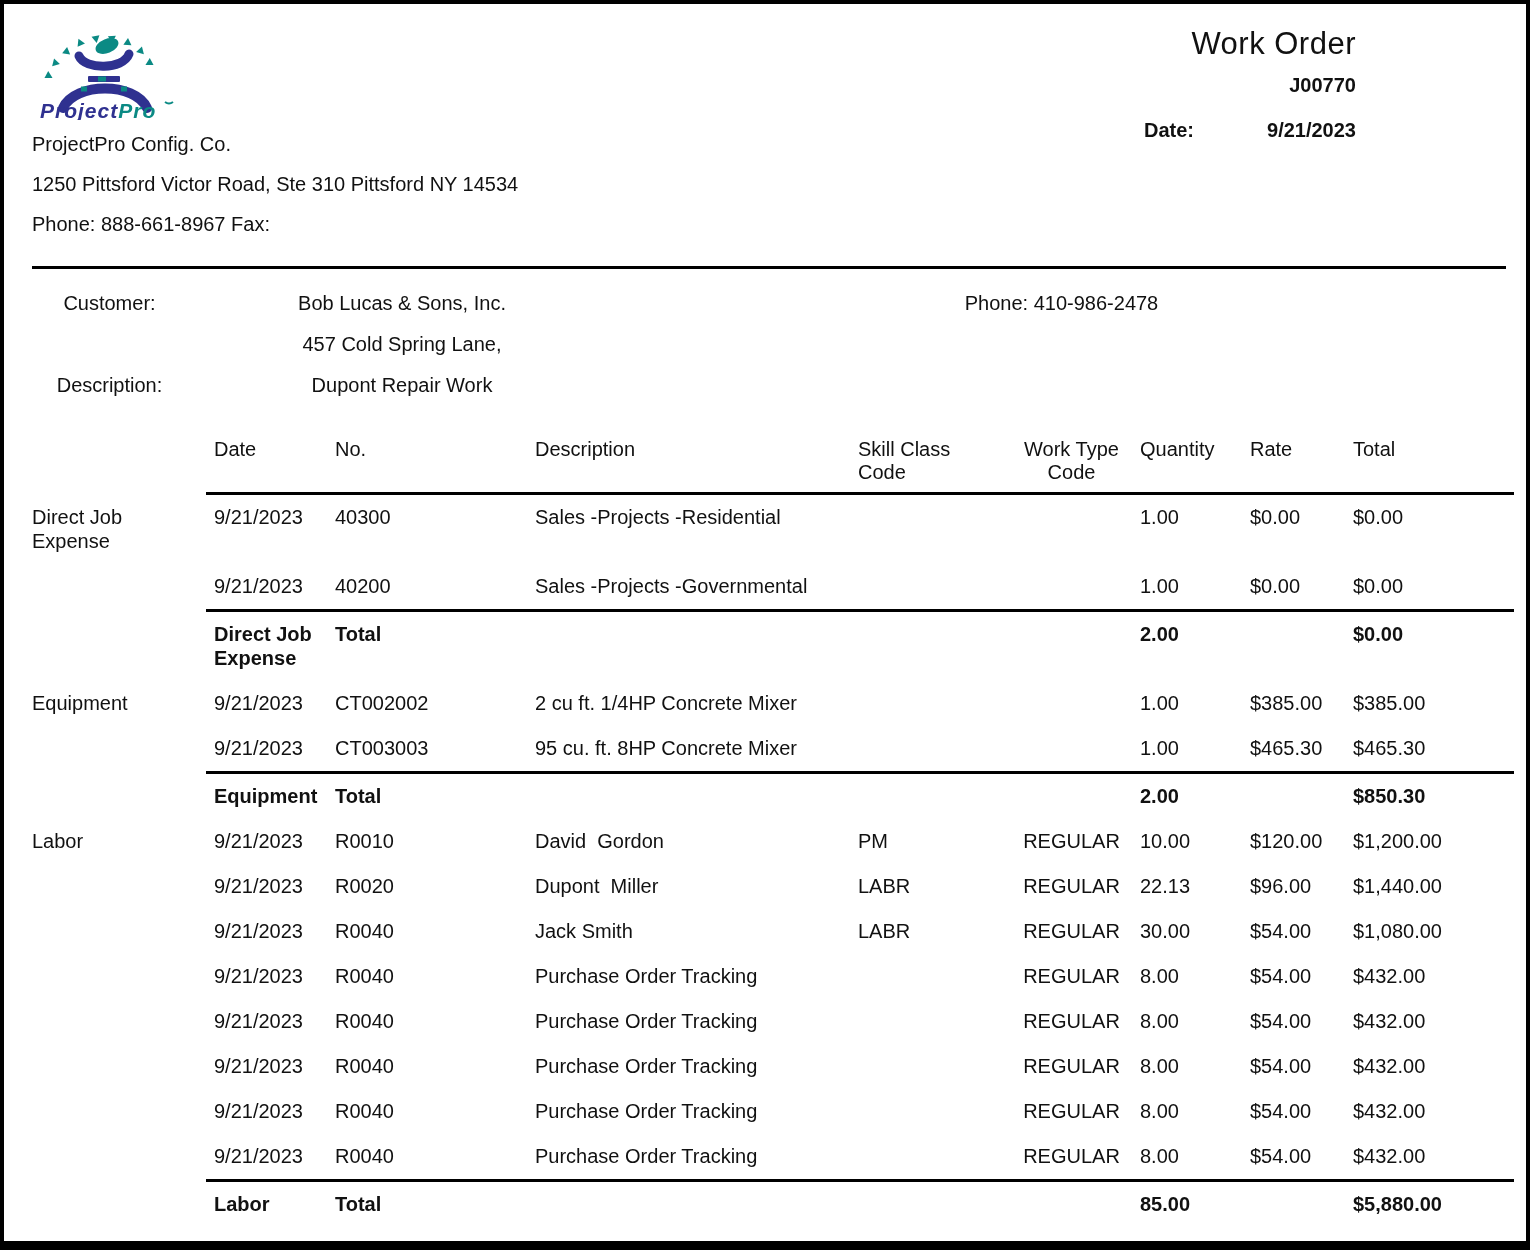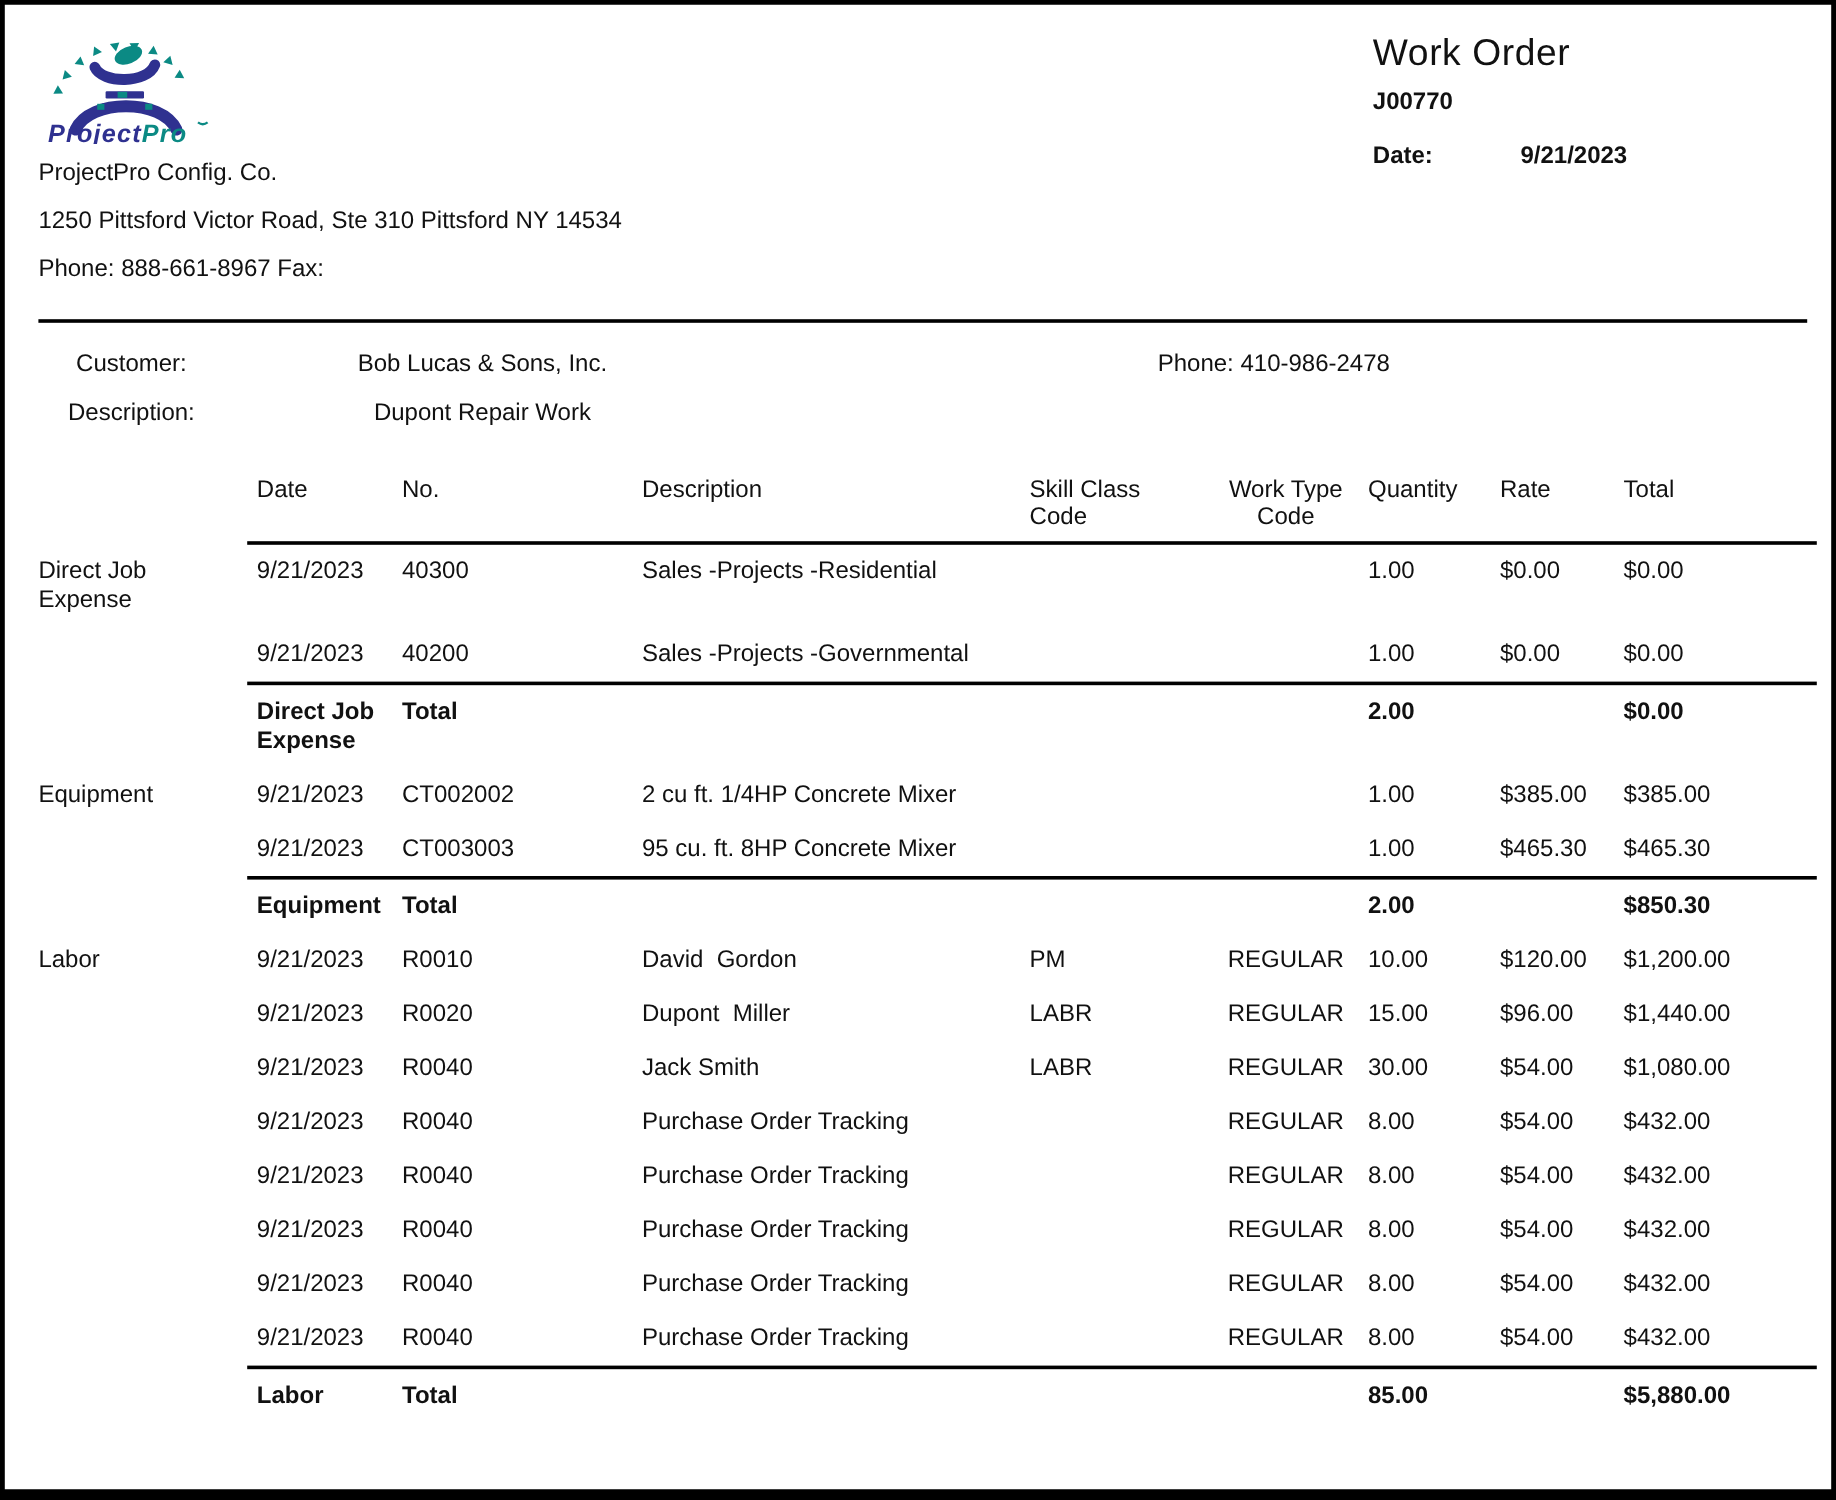--- a/index.html
+++ b/index.html
@@ -13,21 +13,21 @@
     padding:20px 20px 0 28px;
     font-family:"Liberation Sans","DejaVu Sans",sans-serif;
     color:#111;
     font-size:20px;
     overflow:hidden;
   }
   
   .doc-header{display:flex;justify-content:space-between;align-items:flex-start;}
   .company-block{line-height:40px;}
   .logo{display:block;margin-bottom:4px;}
-  .title-block{width:212px;margin-right:150px;margin-top:2px;}
+  .title-block{width:212px;margin-right:150px;text-align:right;margin-top:2px;}
   .wo-title{font-size:31px;font-weight:400;margin-bottom:12px;letter-spacing:.5px;}
   .order-no{font-size:20px;font-weight:700;margin-bottom:22px;}
   .date-row{display:flex;justify-content:space-between;font-weight:700;}
   
   .divider{border-top:3px solid #000;margin-top:22px;}
   
   .cust{display:grid;grid-template-columns:155px 430px auto;margin-top:14px;line-height:41px;text-align:center;}
   .cust .lbl{grid-column:1;}
   .cust .v1{grid-column:2;}
   .cust .v2{grid-column:3;}
@@ -101,20 +101,21 @@
     </div>
   </div>
 
   <div class="divider"></div>
 
   <div class="cust">
     <div class="lbl">Customer:</div>
     <div class="v1">Bob Lucas &amp; Sons, Inc.</div>
     <div class="v2">Phone: 410-986-2478</div>
     <div class="lbl"></div>
+    <div class="v1">457 Cold Spring Lane,</div>
     <div class="v2"></div>
     <div class="lbl"></div>
     <div class="v2"></div>
     <div class="lbl">Description:</div>
     <div class="v1">Dupont Repair Work</div>
     <div class="v2"></div>
   </div>
 
   <div class="wo-table">
 
@@ -220,21 +221,21 @@
       <div class="c tot">$1,200.00</div>
       <div class="c fill"></div>
     </div>
     <div class="tr">
       <div class="c sec"></div>
       <div class="c date">9/21/2023</div>
       <div class="c no">R0020</div>
       <div class="c desc">Dupont  Miller</div>
       <div class="c skill">LABR</div>
       <div class="c work">REGULAR</div>
-      <div class="c qty">15.00</div>
+      <div class="c qty">22.13</div>
       <div class="c rate">$96.00</div>
       <div class="c tot">$1,440.00</div>
       <div class="c fill"></div>
     </div>
     <div class="tr">
       <div class="c sec"></div>
       <div class="c date">9/21/2023</div>
       <div class="c no">R0040</div>
       <div class="c desc">Jack Smith</div>
       <div class="c skill">LABR</div>

